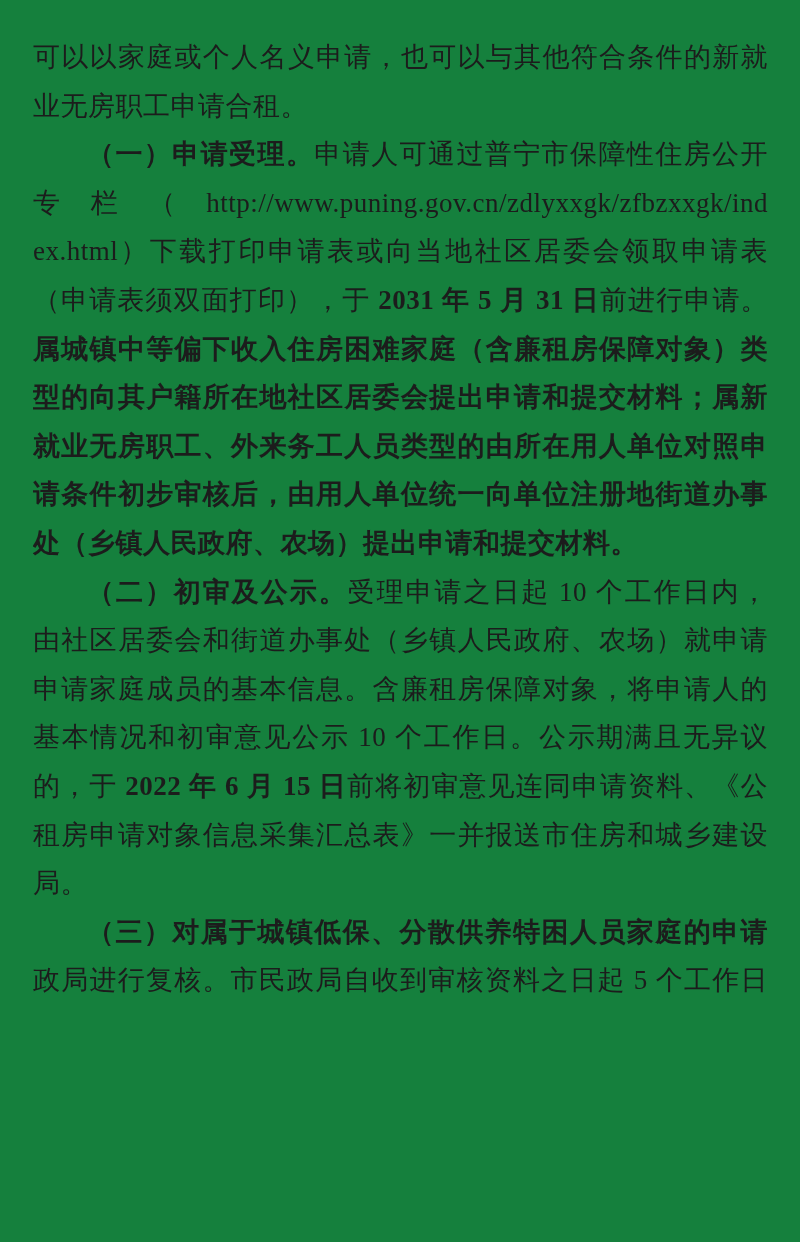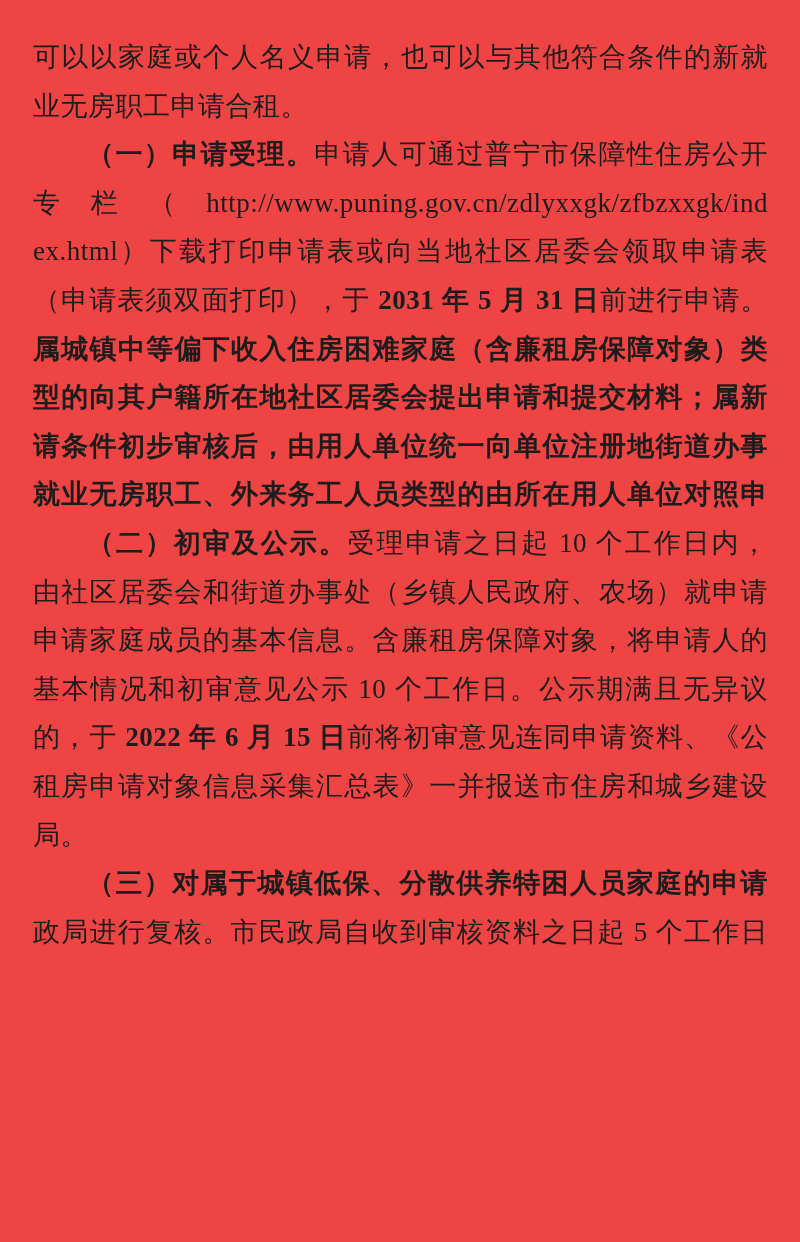--- a/index.html
+++ b/index.html
@@ -4,21 +4,21 @@
 <style>
   html, body {
     margin: 0;
     padding: 0;
     background: #ffffff;
   }
   .page {
     position: relative;
     width: 800px;
     height: 1242px;
-    background: #ef4444;
+    background: #15803d;
     overflow: hidden;
     font-family: "Liberation Serif", "DejaVu Serif", serif;
     color: #1c1c1c;
   }
   .text-column {
     position: absolute;
     left: 33px;
     top: 33px;
     width: 735px;
   }
@@ -50,22 +50,23 @@
 <div class="page">
   <div class="text-column" id="text-column">
       <div class="line"><span class="run">可以以家庭或个人名义申请，也可以与其他符合条件的新就</span></div>
       <div class="line left"><span class="run">业无房职工申请合租。</span></div>
       <div class="line indent"><span class="run bold">（一）申请受理。</span><span class="run">申请人可通过普宁市保障性住房公开</span></div>
       <div class="line"><span class="run">专栏（http://www.puning.gov.cn/zdlyxxgk/zfbzxxgk/ind</span></div>
       <div class="line"><span class="run">ex.html）下载打印申请表或向当地社区居委会领取申请表</span></div>
       <div class="line"><span class="run">（申请表须双面打印），于 </span><span class="run bold">2031 年 5 月 31 日</span><span class="run">前进行申请。</span></div>
       <div class="line"><span class="run bold">属城镇中等偏下收入住房困难家庭（含廉租房保障对象）类</span></div>
       <div class="line"><span class="run bold">型的向其户籍所在地社区居委会提出申请和提交材料；属新</span></div>
+      <div class="line"><span class="run bold">就业无房职工、外来务工人员类型的由所在用人单位对照申</span></div>
       <div class="line"><span class="run bold">请条件初步审核后，由用人单位统一向单位注册地街道办事</span></div>
-      <div class="line"><span class="run bold">就业无房职工、外来务工人员类型的由所在用人单位对照申</span></div>
+      <div class="line left"><span class="run bold">处（乡镇人民政府、农场）提出申请和提交材料。</span></div>
       <div class="line indent"><span class="run bold">（二）初审及公示。</span><span class="run">受理申请之日起 10 个工作日内，</span></div>
       <div class="line"><span class="run">由社区居委会和街道办事处（乡镇人民政府、农场）就申请</span></div>
       <div class="line"><span class="run">申请家庭成员的基本信息。含廉租房保障对象，将申请人的</span></div>
       <div class="line"><span class="run">基本情况和初审意见公示 10 个工作日。公示期满且无异议</span></div>
       <div class="line"><span class="run">的，于 </span><span class="run bold">2022 年 6 月 15 日</span><span class="run">前将初审意见连同申请资料、《公</span></div>
       <div class="line"><span class="run">租房申请对象信息采集汇总表》一并报送市住房和城乡建设</span></div>
       <div class="line left"><span class="run">局。</span></div>
       <div class="line indent"><span class="run bold">（三）对属于城镇低保、分散供养特困人员家庭的申请</span></div>
       <div class="line"><span class="run">政局进行复核。市民政局自收到审核资料之日起 5 个工作日</span></div>
     </div>

